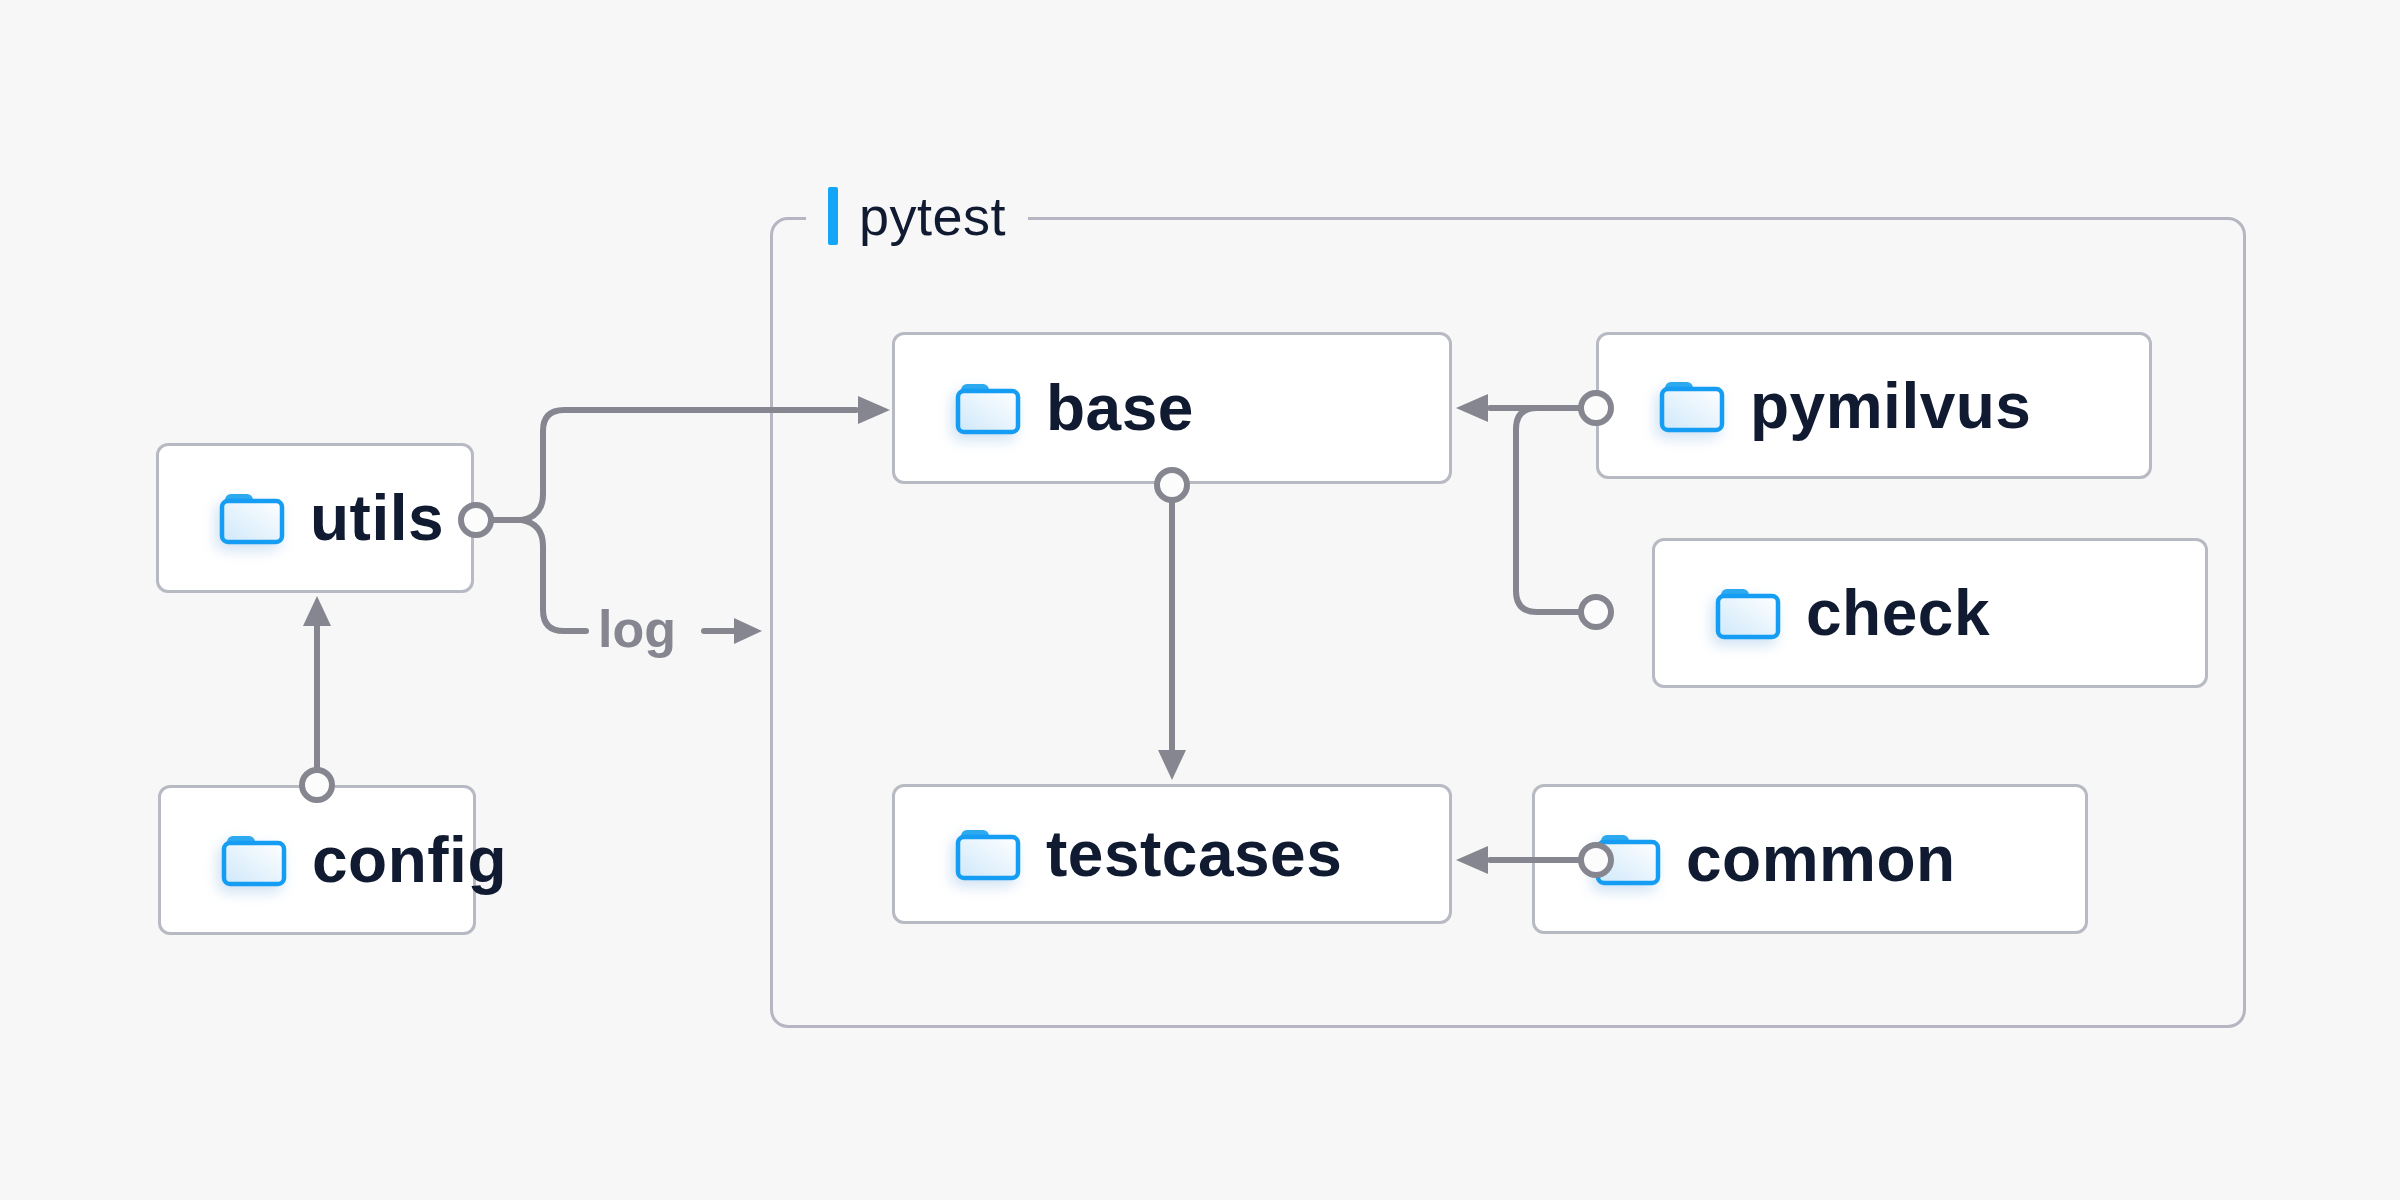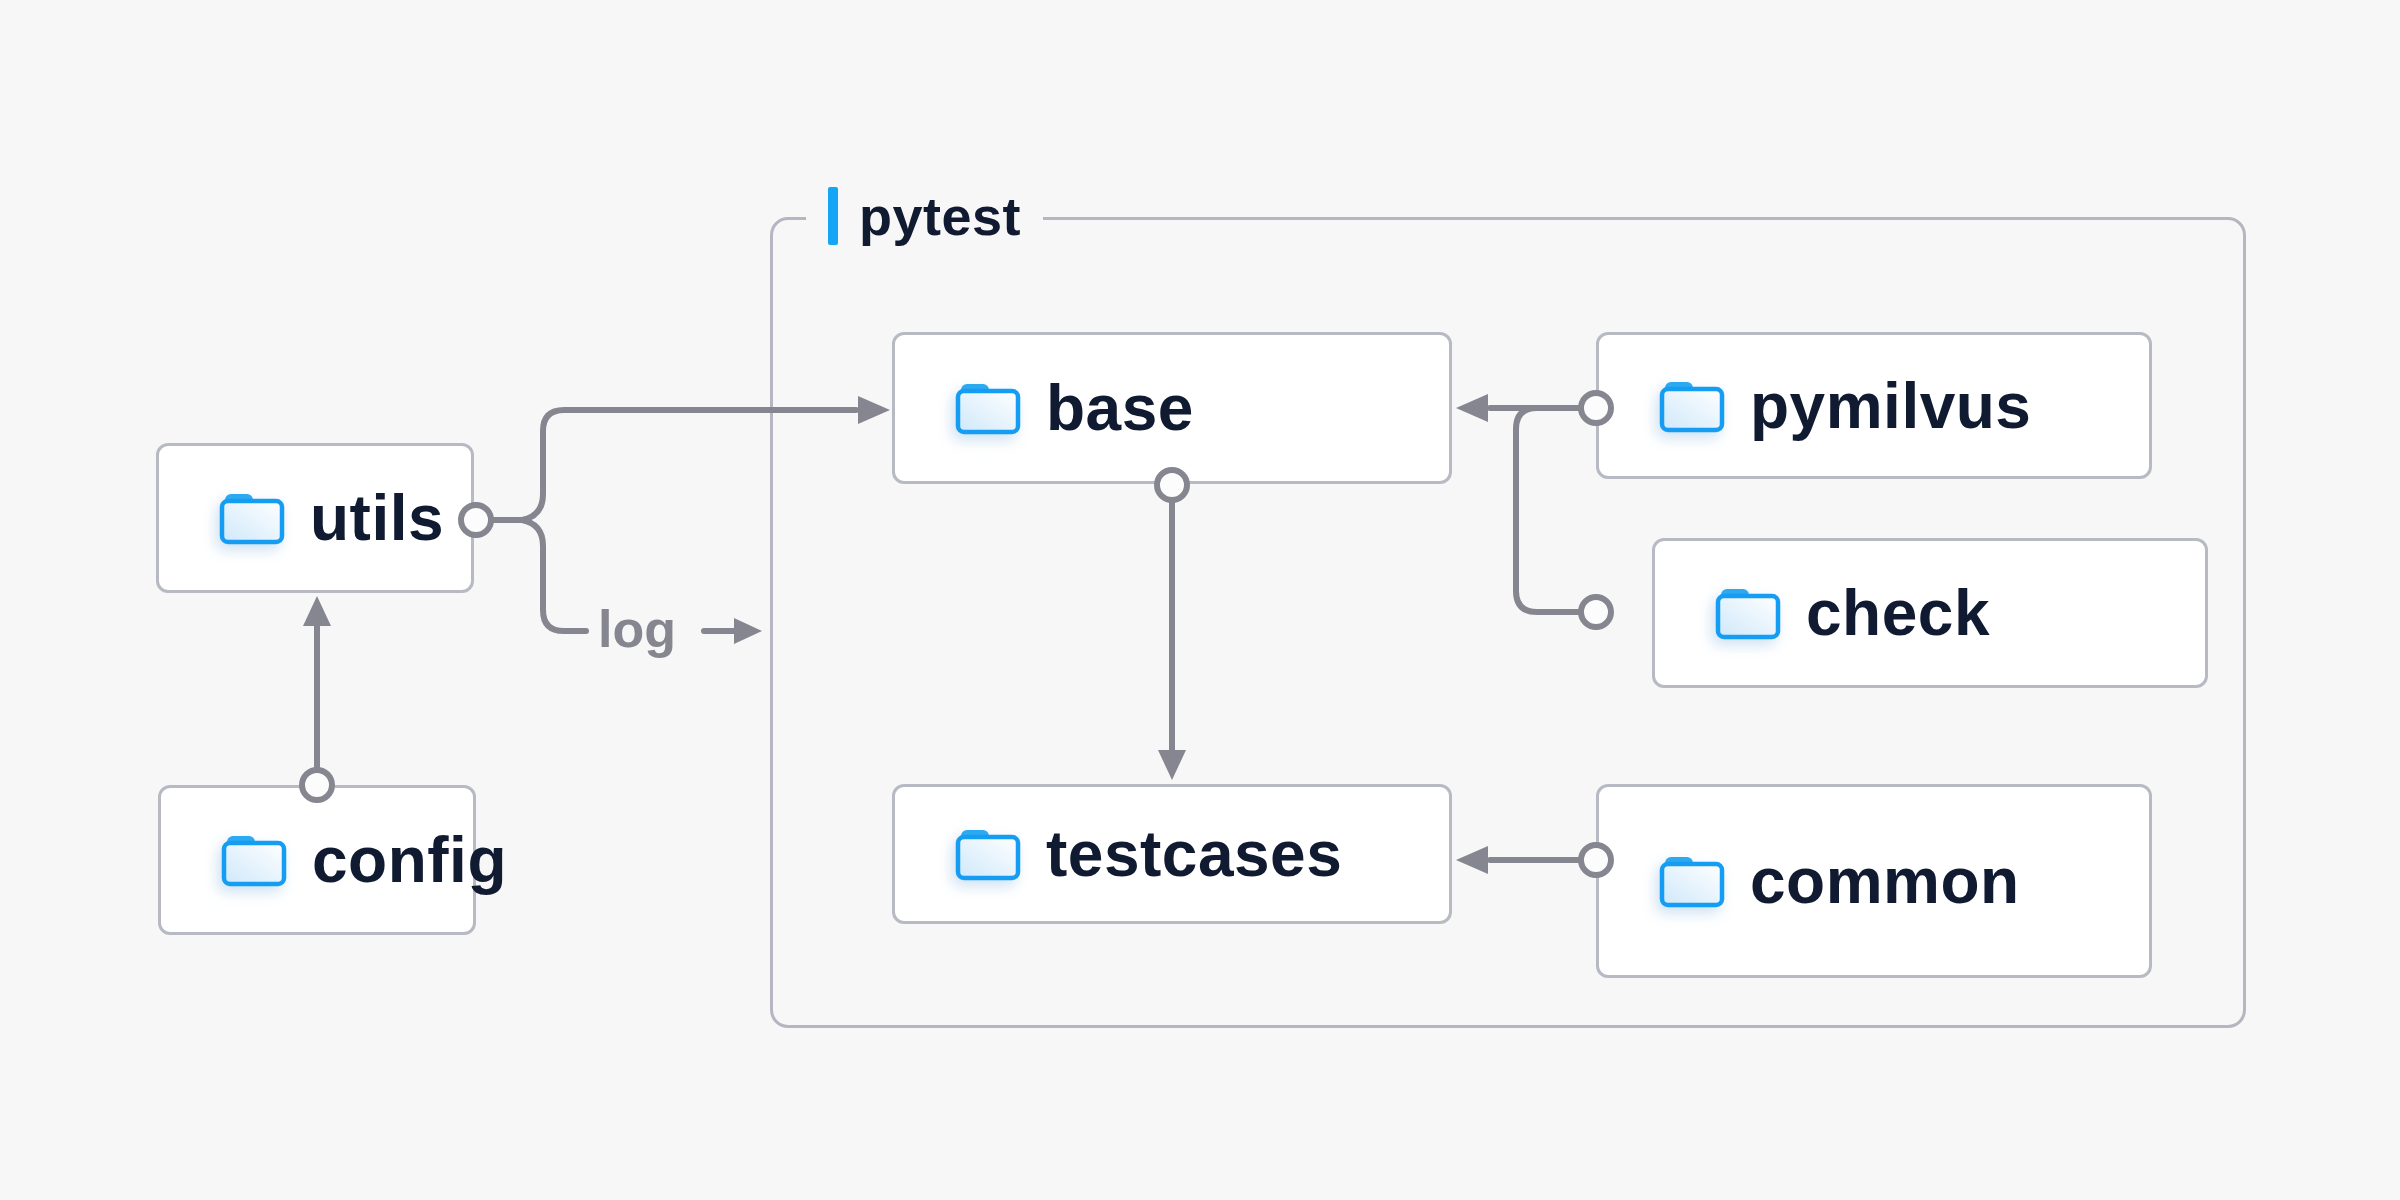--- a/index.html
+++ b/index.html
@@ -46,21 +46,21 @@
   }
   .accent-bar{
     display:inline-block;
     width:10px; height:58px;
     background:var(--accent-blue);
     border-radius:2px;
     margin-right:21px;
   }
   .group-label-text{
     font-size:54px;
-    font-weight:700;
+    font-weight:400;
     color:var(--text-navy);
     letter-spacing:0.5px;
   }
   
   .node{
     position:absolute;
     background:#ffffff;
     border:3px solid var(--box-border);
     border-radius:12px;
     box-sizing:border-box;
@@ -221,21 +221,21 @@
   <div class="node" style="left:892px;top:784px;width:560px;height:140px">
     <span class="folder">
       <svg viewBox="0 0 66 54" width="66" height="54">
         <rect x="6" y="3" width="28" height="18" rx="6" fill="#2da9ef"></rect>
         <rect x="3" y="10" width="60" height="41" rx="6" fill="url(#folderGrad)" stroke="#149df2" stroke-width="4.5"></rect>
       </svg>
     </span>
     <span class="node-label">testcases</span>
   </div>
 
-  <div class="node" style="left:1596px;top:784px;width:556px;height:194px">
+  <div class="node" style="left:1532px;top:784px;width:556px;height:150px">
     <span class="folder">
       <svg viewBox="0 0 66 54" width="66" height="54">
         <rect x="6" y="3" width="28" height="18" rx="6" fill="#2da9ef"></rect>
         <rect x="3" y="10" width="60" height="41" rx="6" fill="url(#folderGrad)" stroke="#149df2" stroke-width="4.5"></rect>
       </svg>
     </span>
     <span class="node-label">common</span>
   </div>
 
 </div>

